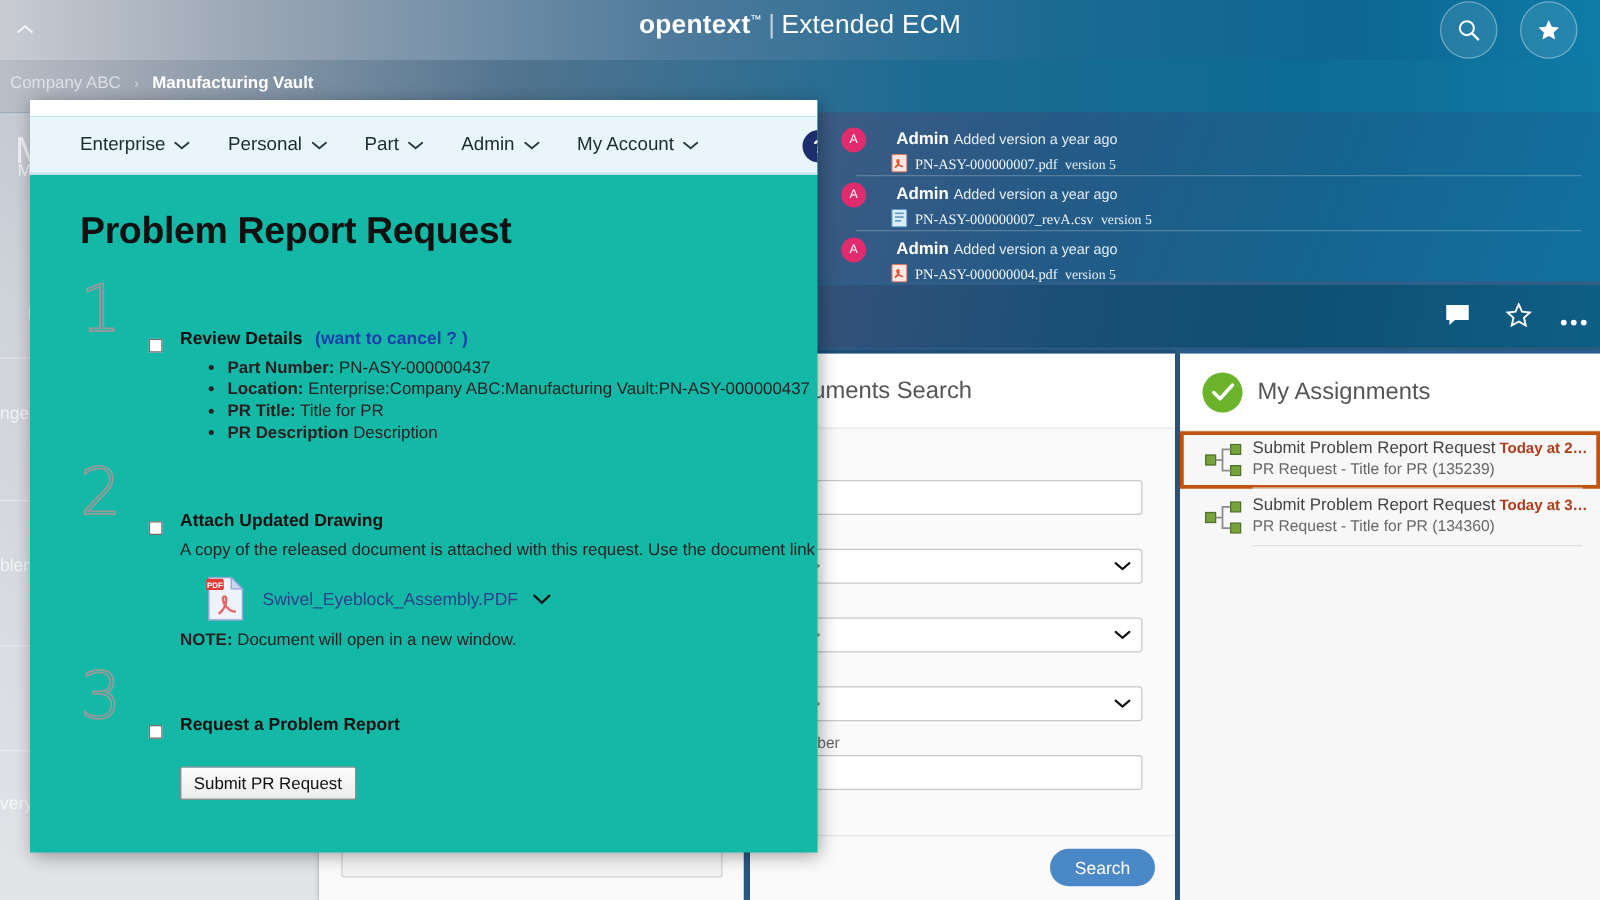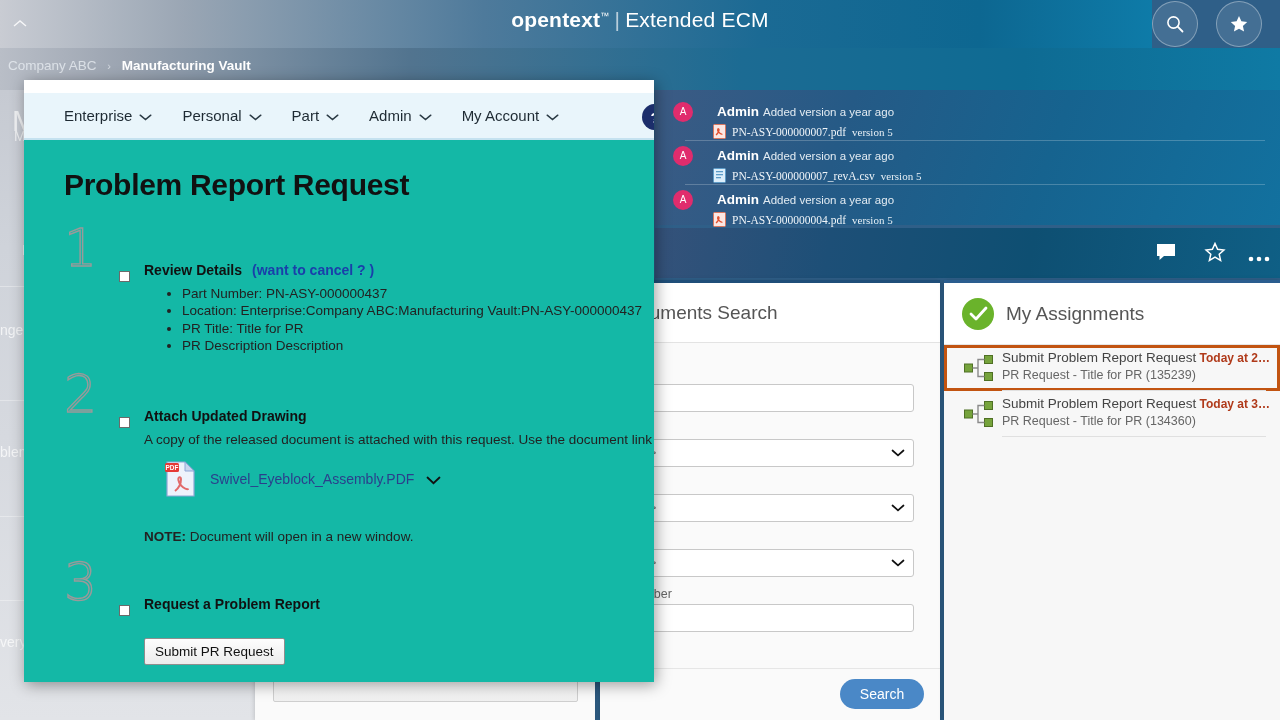--- a/index.html
+++ b/index.html
@@ -8,21 +8,21 @@
     font-family: "Liberation Sans", sans-serif;
     overflow: hidden;
     background: #2f5f88;
   }
   #app { position: relative; width: 1280px; height: 720px; overflow: hidden; }
 
   
   .bg-layer { position: absolute; inset: 0; }
 
   .topbar {
-    position: absolute; left: 0; top: 0; width: 1152px; height: 48px;
+    position: absolute; left: 0; top: 0; width: 1280px; height: 48px;
     background: linear-gradient(90deg, #c9ccd3 0%, #9aa6b4 16%, #4e7a9b 42%, #1b6a94 66%, #0d6791 85%, #0e7ba8 100%);
   }
   .topbar-collapse {
     position: absolute; left: 10px; top: 14px; width: 20px; height: 20px;
     color: #ffffff; font-size: 13px; text-align: center; line-height: 20px; opacity: .85;
   }
   .brand {
     position: absolute; left: 0; top: 8px; width: 1280px; text-align: center;
     color: #fff; font-size: 21px; letter-spacing: .2px; white-space: nowrap;
   }
@@ -165,28 +165,28 @@
     font-family: "DejaVu Sans", sans-serif;
   }
   .step-cb { position: absolute; left: 55px; top: 35px; width: 11px; height: 11px;
      border: 1px solid #6b6b6b; background: #fff; }
   .step-title { position: absolute; left: 80px; top: 26px; font-size: 14px; font-weight: bold; color: #111; white-space: nowrap; }
   .step-link { color: #1a3faa; font-weight: bold; margin-left: 10px; }
   .step-content { padding-left: 80px; padding-top: 50px; }
 
   .bullets { list-style: disc; margin-left: 38px; }
   .bullets li { font-size: 13.5px; color: #222; line-height: 16.3px; margin-bottom: 1px; white-space: nowrap; }
-  .bullets li b { font-weight: normal; }
+  .bullets li b { font-weight: bold; }
 
   .para { font-size: 13.5px; color: #222; margin-top: 0px; white-space: nowrap; }
   .attach-row { display: flex; align-items: center; margin-top: 14px; padding-left: 20px; }
   .pdf-ico { width: 32px; height: 36px; margin-right: 14px; }
   .attach-name { font-size: 14px; color: #2b3f8c; }
   .attach-caret { font-size: 15px; color: #111; margin-left: 12px; font-weight: bold; }
-  .note { font-size: 13.5px; color: #222; margin-top: 32px; }
+  .note { font-size: 13.5px; color: #222; margin-top: 7px; }
   .note b { font-weight: bold; }
   .btn-submit {
     margin-top: 18px; padding: 5px 10px; font-size: 13.5px; color: #111;
     background: linear-gradient(180deg,#fdfdfd,#ececec); border: 1px solid #8e8e8e; border-radius: 2px;
     font-family: "Liberation Sans", sans-serif; cursor: pointer;
   }
 </style>
 </head>
 <body>
 

